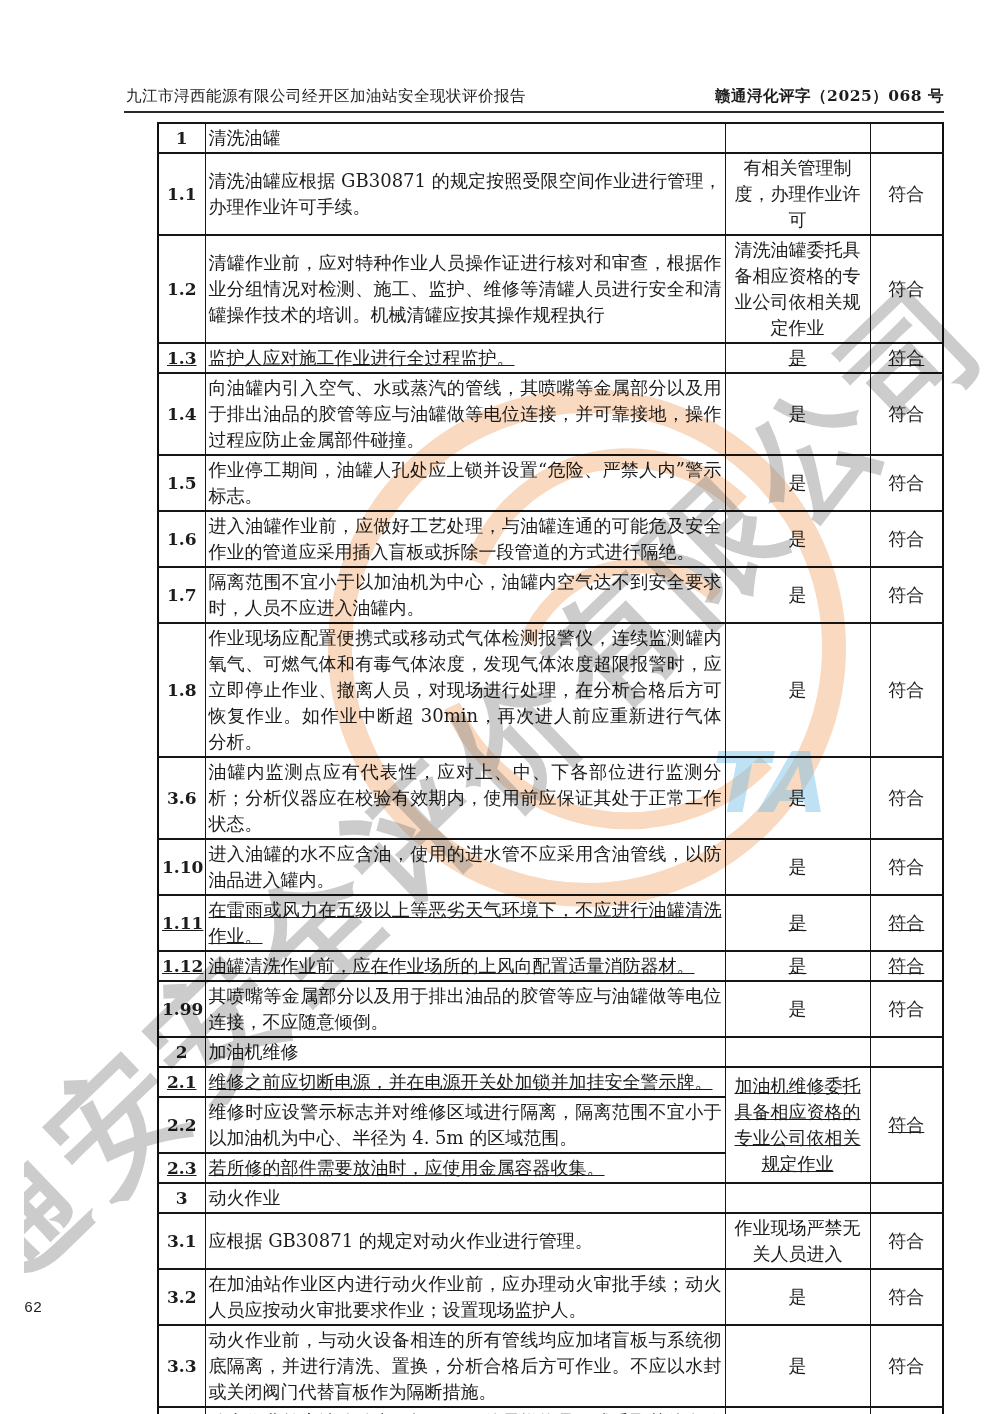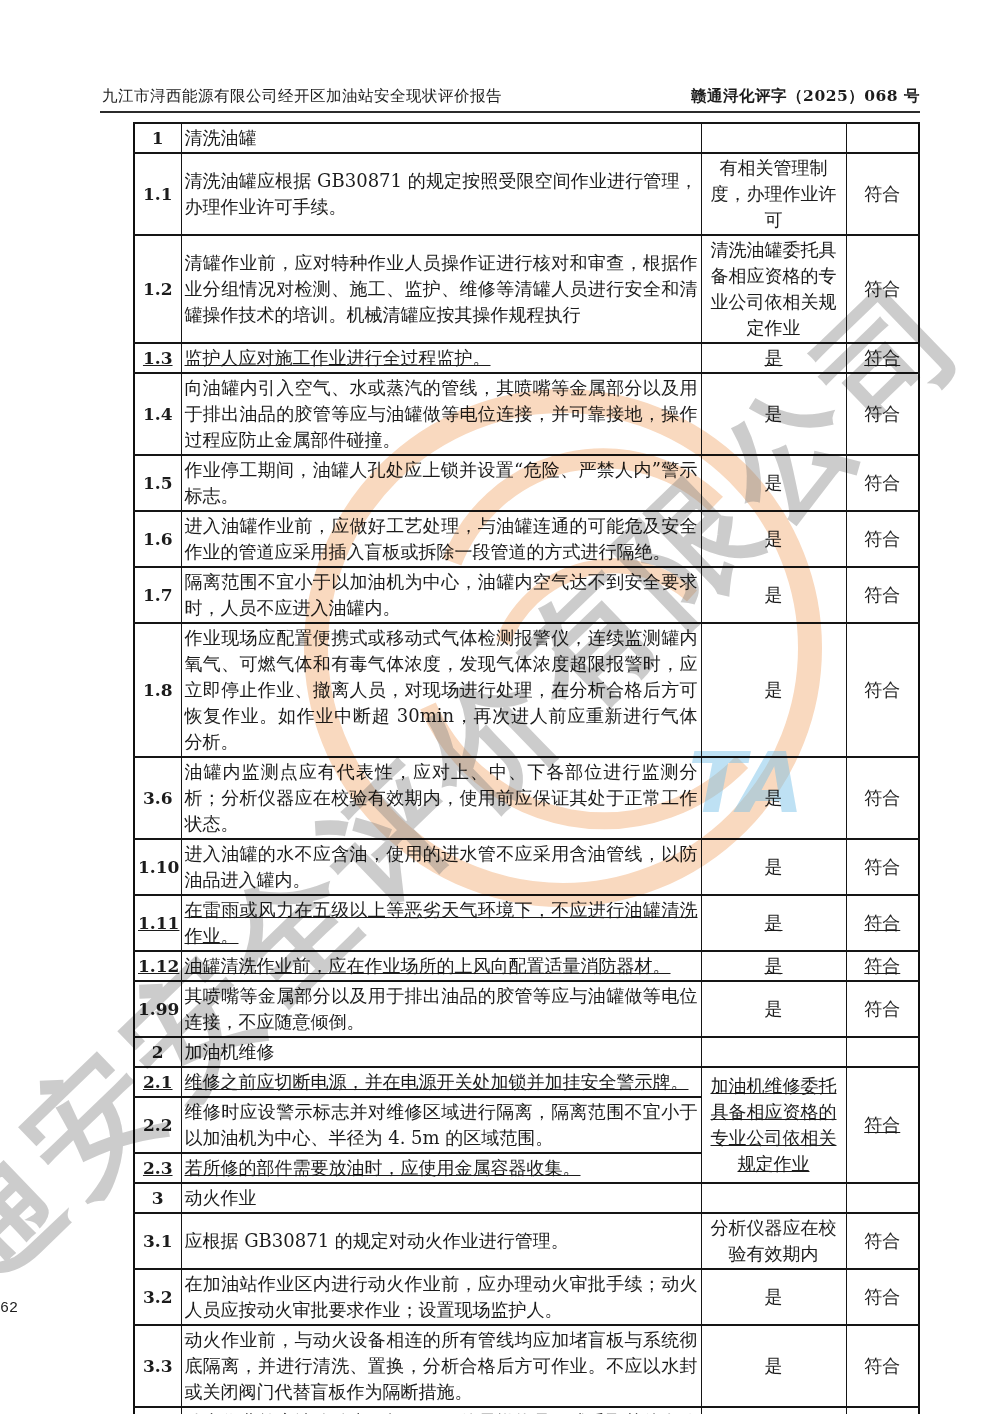--- a/index.html
+++ b/index.html
@@ -1,21 +1,21 @@
 <!DOCTYPE html>
 <html><head>
 <meta charset="utf-8">
 <style>
   html,body{margin:0;padding:0;}
   body{
     width:1000px;height:1414px;background:#ffffff;position:relative;
     font-family:"DejaVu Serif","Liberation Serif",serif;color:#1c1c1c;
     overflow:hidden;
   }
-  .page{position:absolute;inset:0;overflow:hidden;}
+  .page{position:absolute;inset:0;overflow:hidden;margin-left:24px;}
 
   
   .header{
     position:absolute;top:86px;left:102px;width:818px;
     display:flex;justify-content:space-between;align-items:baseline;
     font-size:15.5px;letter-spacing:0.5px;
   }
   .header .doc-no{font-weight:bold;}
   .header-rule{
     position:absolute;top:111px;left:100px;width:820px;height:0;
@@ -195,21 +195,21 @@
       </tr>
       <tr class="rs">
         <td class="c-no">3</td>
         <td class="c-content">动火作业</td>
         <td class="c-mid"></td>
         <td class="c-end"></td>
       </tr>
       <tr class="r2">
         <td class="c-no">3.1</td>
         <td class="c-content">应根据 GB30871 的规定对动火作业进行管理。</td>
-        <td class="c-mid">分析仪器应在校验有效期内</td>
+        <td class="c-mid">作业现场严禁无关人员进入</td>
         <td class="c-end">符合</td>
       </tr>
       <tr class="r2">
         <td class="c-no">3.2</td>
         <td class="c-content">在加油站作业区内进行动火作业前，应办理动火审批手续；动火人员应按动火审批要求作业；设置现场监护人。</td>
         <td class="c-mid">是</td>
         <td class="c-end">符合</td>
       </tr>
       <tr class="r3">
         <td class="c-no">3.3</td>

